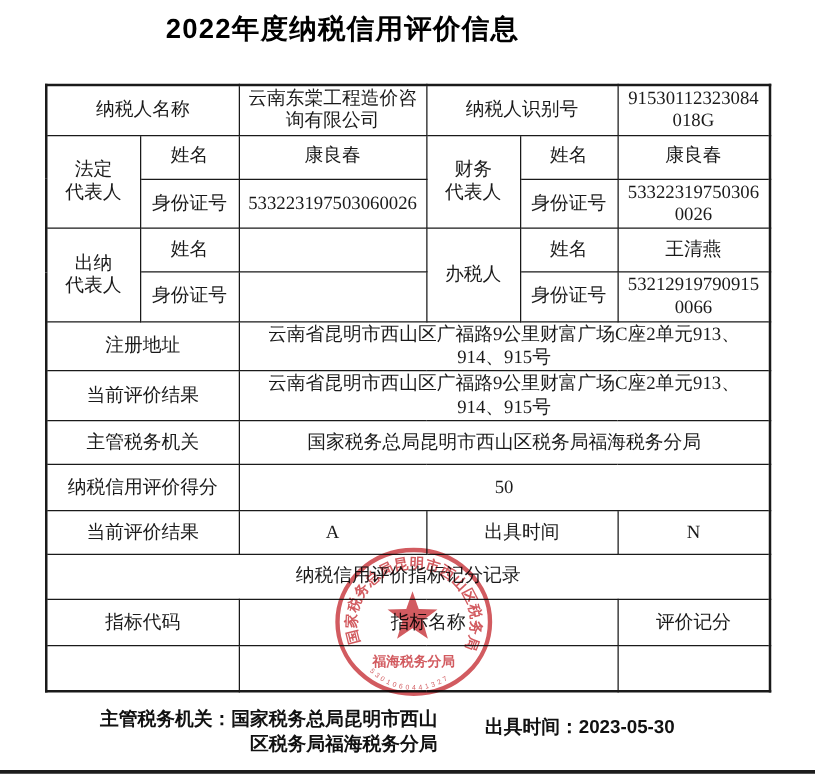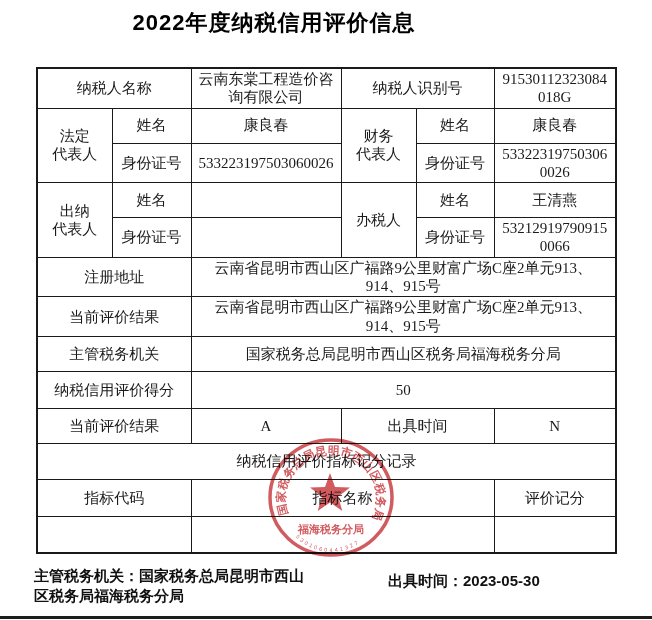--- a/index.html
+++ b/index.html
@@ -33,21 +33,21 @@
     line-height:1.22;
     white-space:pre-line;
     padding:1px 2px;
     overflow:hidden;
   }
   tr.r38 { height:38px; } tr.r35 { height:35px; } tr.r39 { height:39px; }
   tr.r37 { height:37px; } tr.r36 { height:36px;padding-left:12px; }
   td.addr { font-size:14.5px; }
   .footer-authority {
     position:absolute; left:34px; top:566px; width:316px;
-    text-align:left;
+    text-align:right;
     font-family:"Liberation Sans","DejaVu Sans",sans-serif;
     font-weight:700; font-size:15px; line-height:1.35;
     white-space:pre-line; color:#111;
   }
   .footer-issue {
     position:absolute; left:388px; top:572px;
     font-family:"Liberation Sans","DejaVu Sans",sans-serif;
     font-weight:700; font-size:15px; color:#111;text-align:right;
   }
   .bottom-line {

